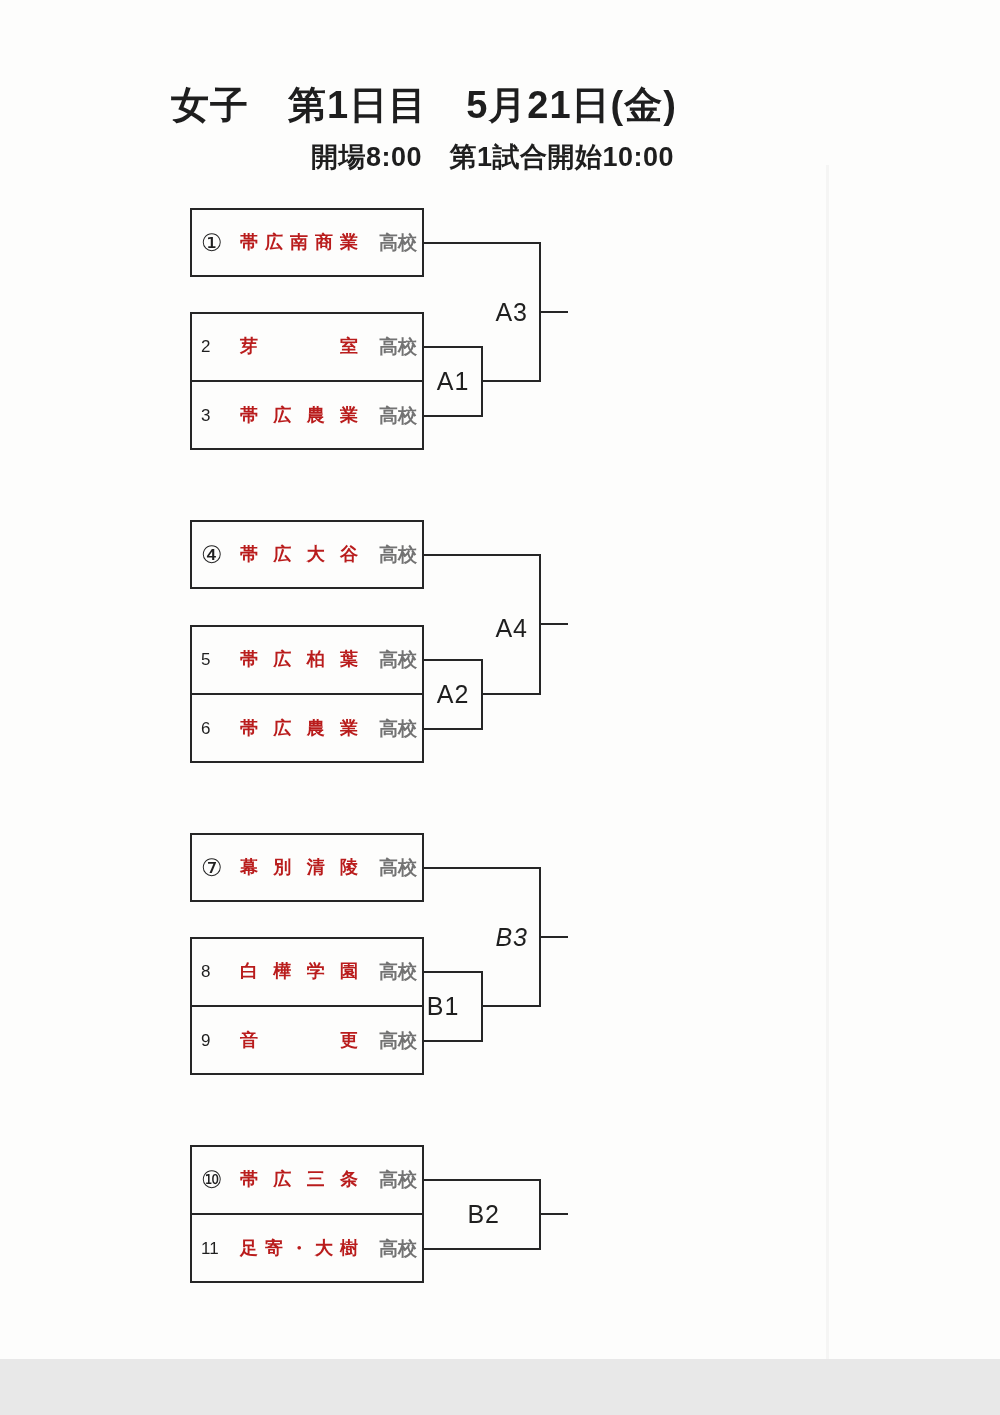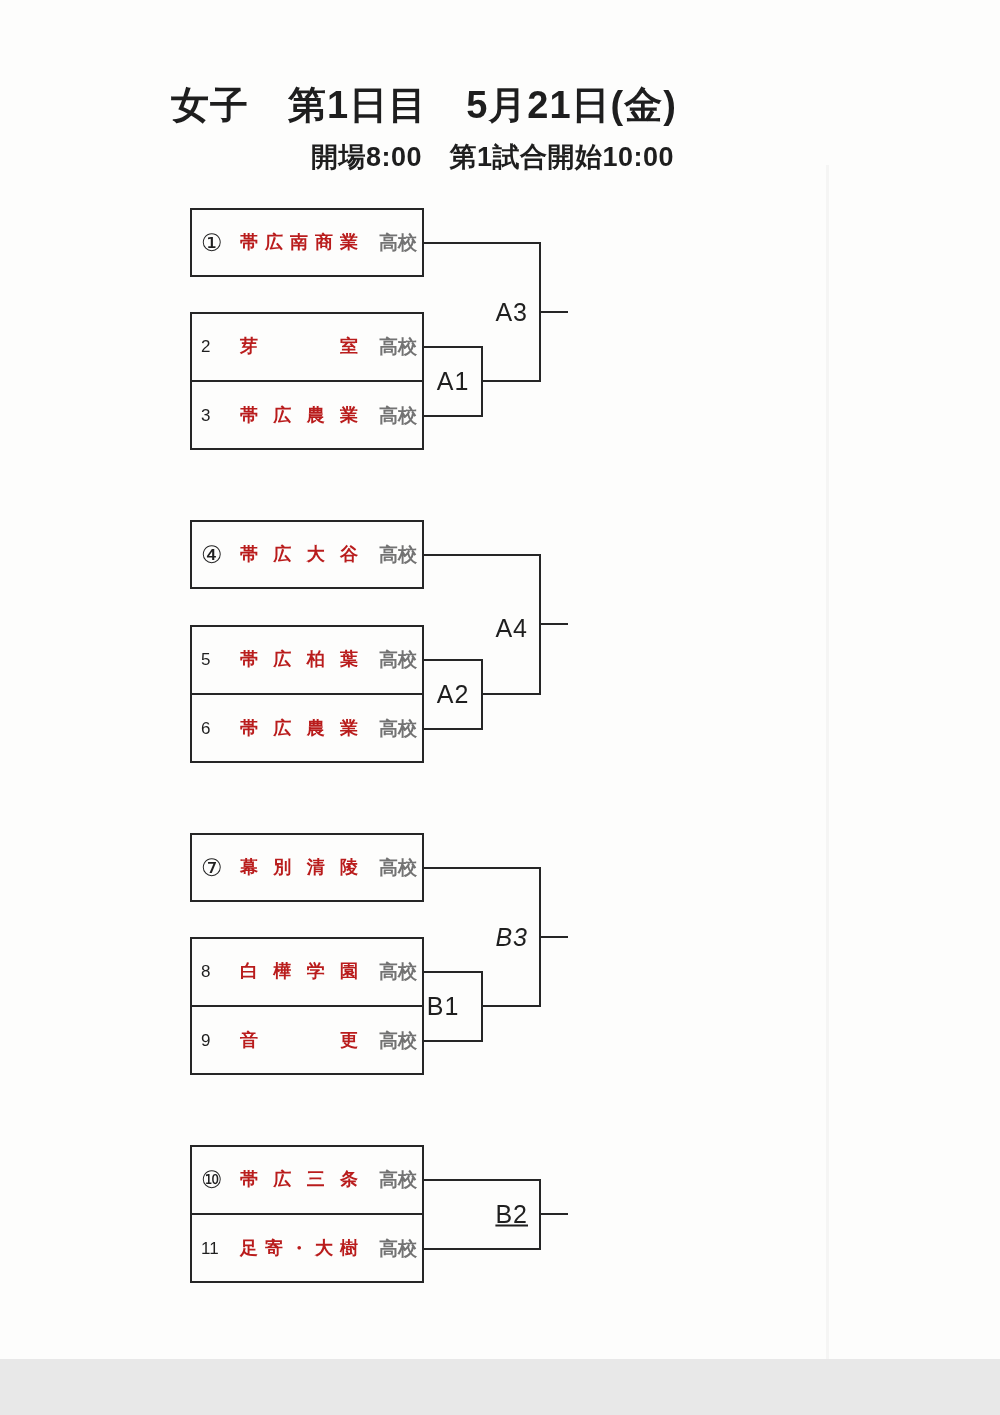--- a/index.html
+++ b/index.html
@@ -165,17 +165,17 @@
       </div>
       <div class="team-row" style="left: 190px; top: 1214px; width: 234px; height: 69px;">
         <div class="seed seed-num">11</div>
         <div class="name">足寄・大樹</div>
         <div class="suffix">高校</div>
       </div>
       <div class="hline" style="left: 424px; top: 1178.5px; width: 117px;"></div>
       <div class="vline" style="left: 539px; top: 1178.5px; width: 2px; height: 71px;"></div>
       <div class="hline" style="left: 424px; top: 1247.5px; width: 117px;"></div>
       <div class="hline" style="left: 540px; top: 1213px; width: 28px;"></div>
-      <div class="match-label match-big" style="right: 472px; top: 1214px; text-decoration: underline;">B2</div>
+      <div class="match-label match-big" style="right: 500px; top: 1214px;">B2</div>
     </div>
   <div class="scan-streak"></div>
   <div class="scan-bottom"></div>
 </div>
 
 </body></html>

